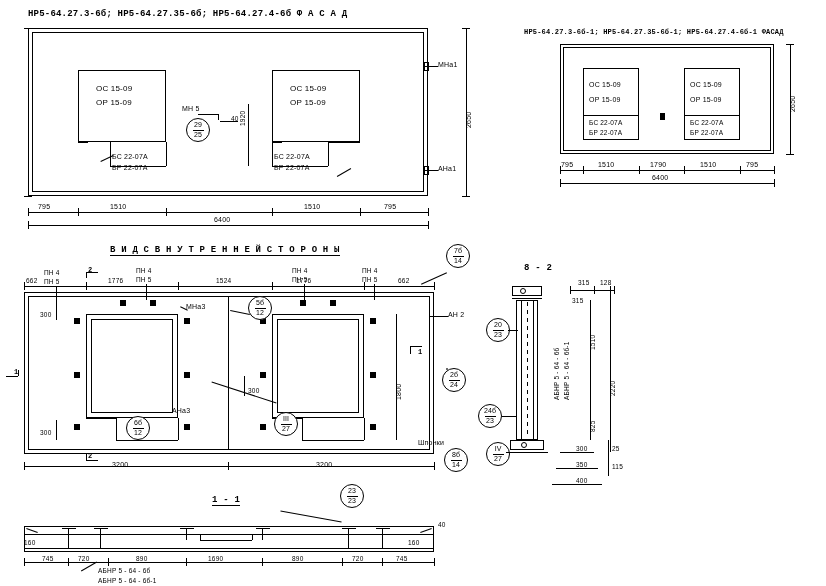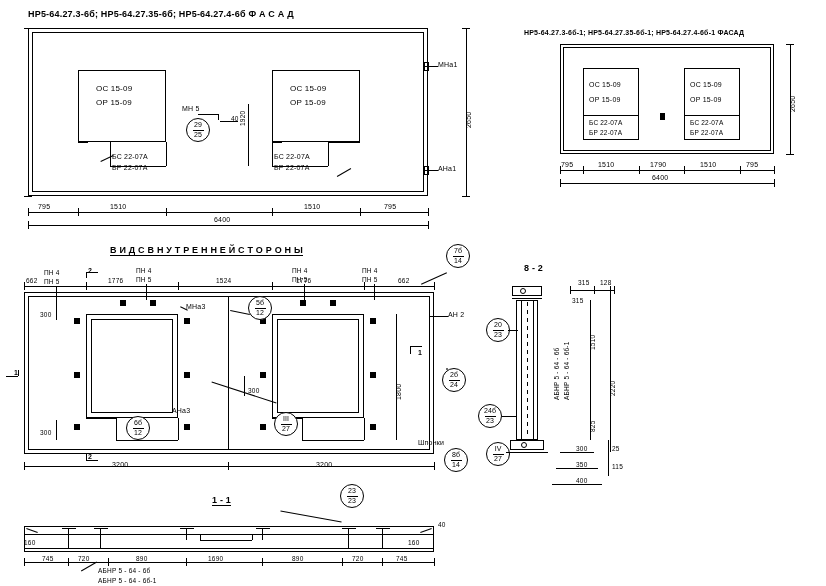--- a/index.html
+++ b/index.html
@@ -1,19 +1,19 @@
 <!DOCTYPE html>
 <html><head>
 <meta charset="utf-8">
 <style>
   html,body{margin:0;padding:0;background:#fff;}
   body{width:826px;height:586px;position:relative;font-family:"Liberation Sans",sans-serif;color:#000;overflow:hidden;}
   #sheet{position:absolute;left:0;top:0;width:826px;height:586px;}
   .t{position:absolute;white-space:nowrap;font-size:8px;line-height:9px;letter-spacing:.2px;}
-  .t.b{font-weight:bold;}
+  .t.b{font-weight:bold;font-family:Liberation Mono, monospace;}
   .t.s7{font-size:7px;}
   .t.s6{font-size:6.5px;}
   .t.s9{font-size:9px;}
   .ln{position:absolute;background:#000;}
   .h{height:1px;}
   .v{width:1px;}
   .box{position:absolute;border:1px solid #000;box-sizing:border-box;}
   .box2{position:absolute;border:1.6px solid #000;box-sizing:border-box;}
   .circ{position:absolute;border:1px solid #000;border-radius:50%;box-sizing:border-box;
         display:flex;flex-direction:column;align-items:center;justify-content:center;

